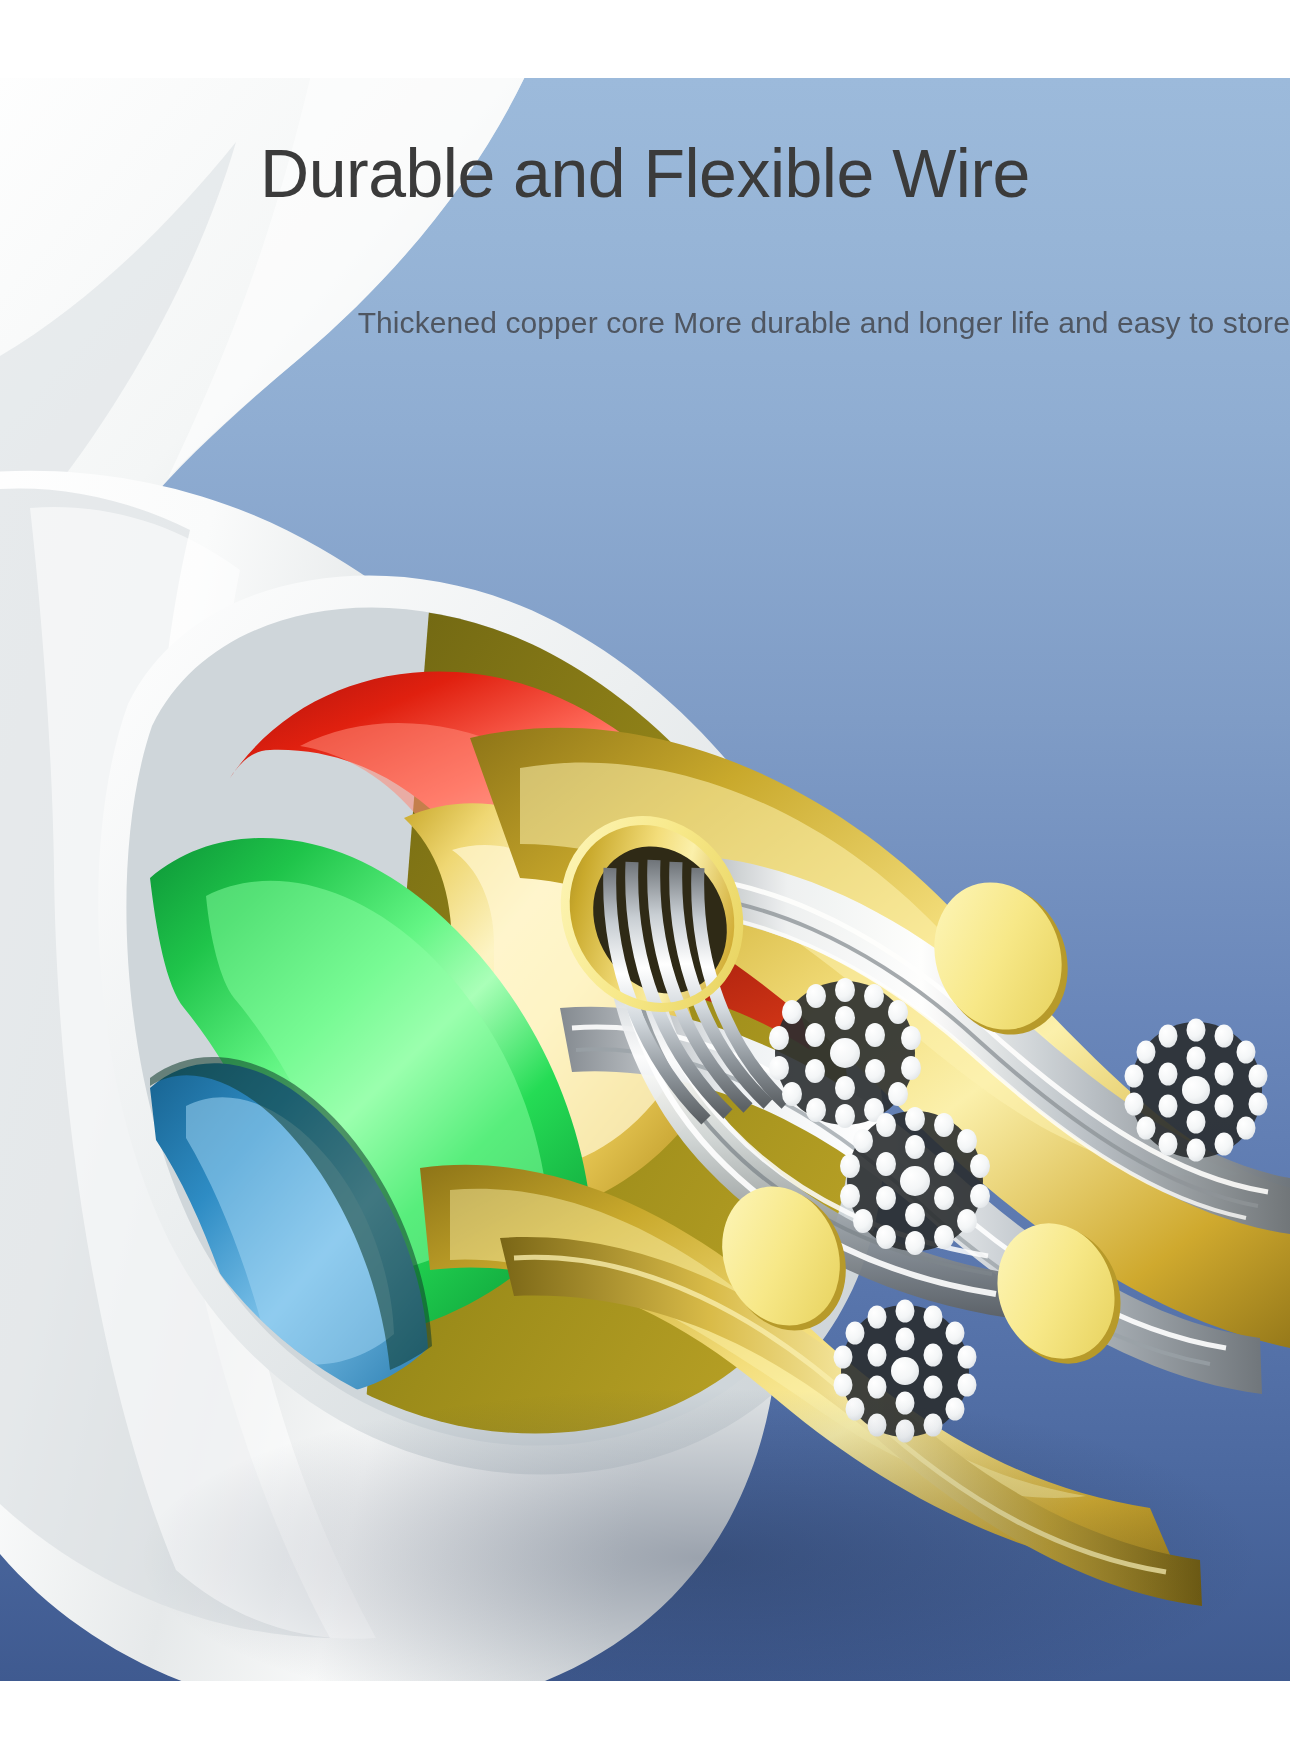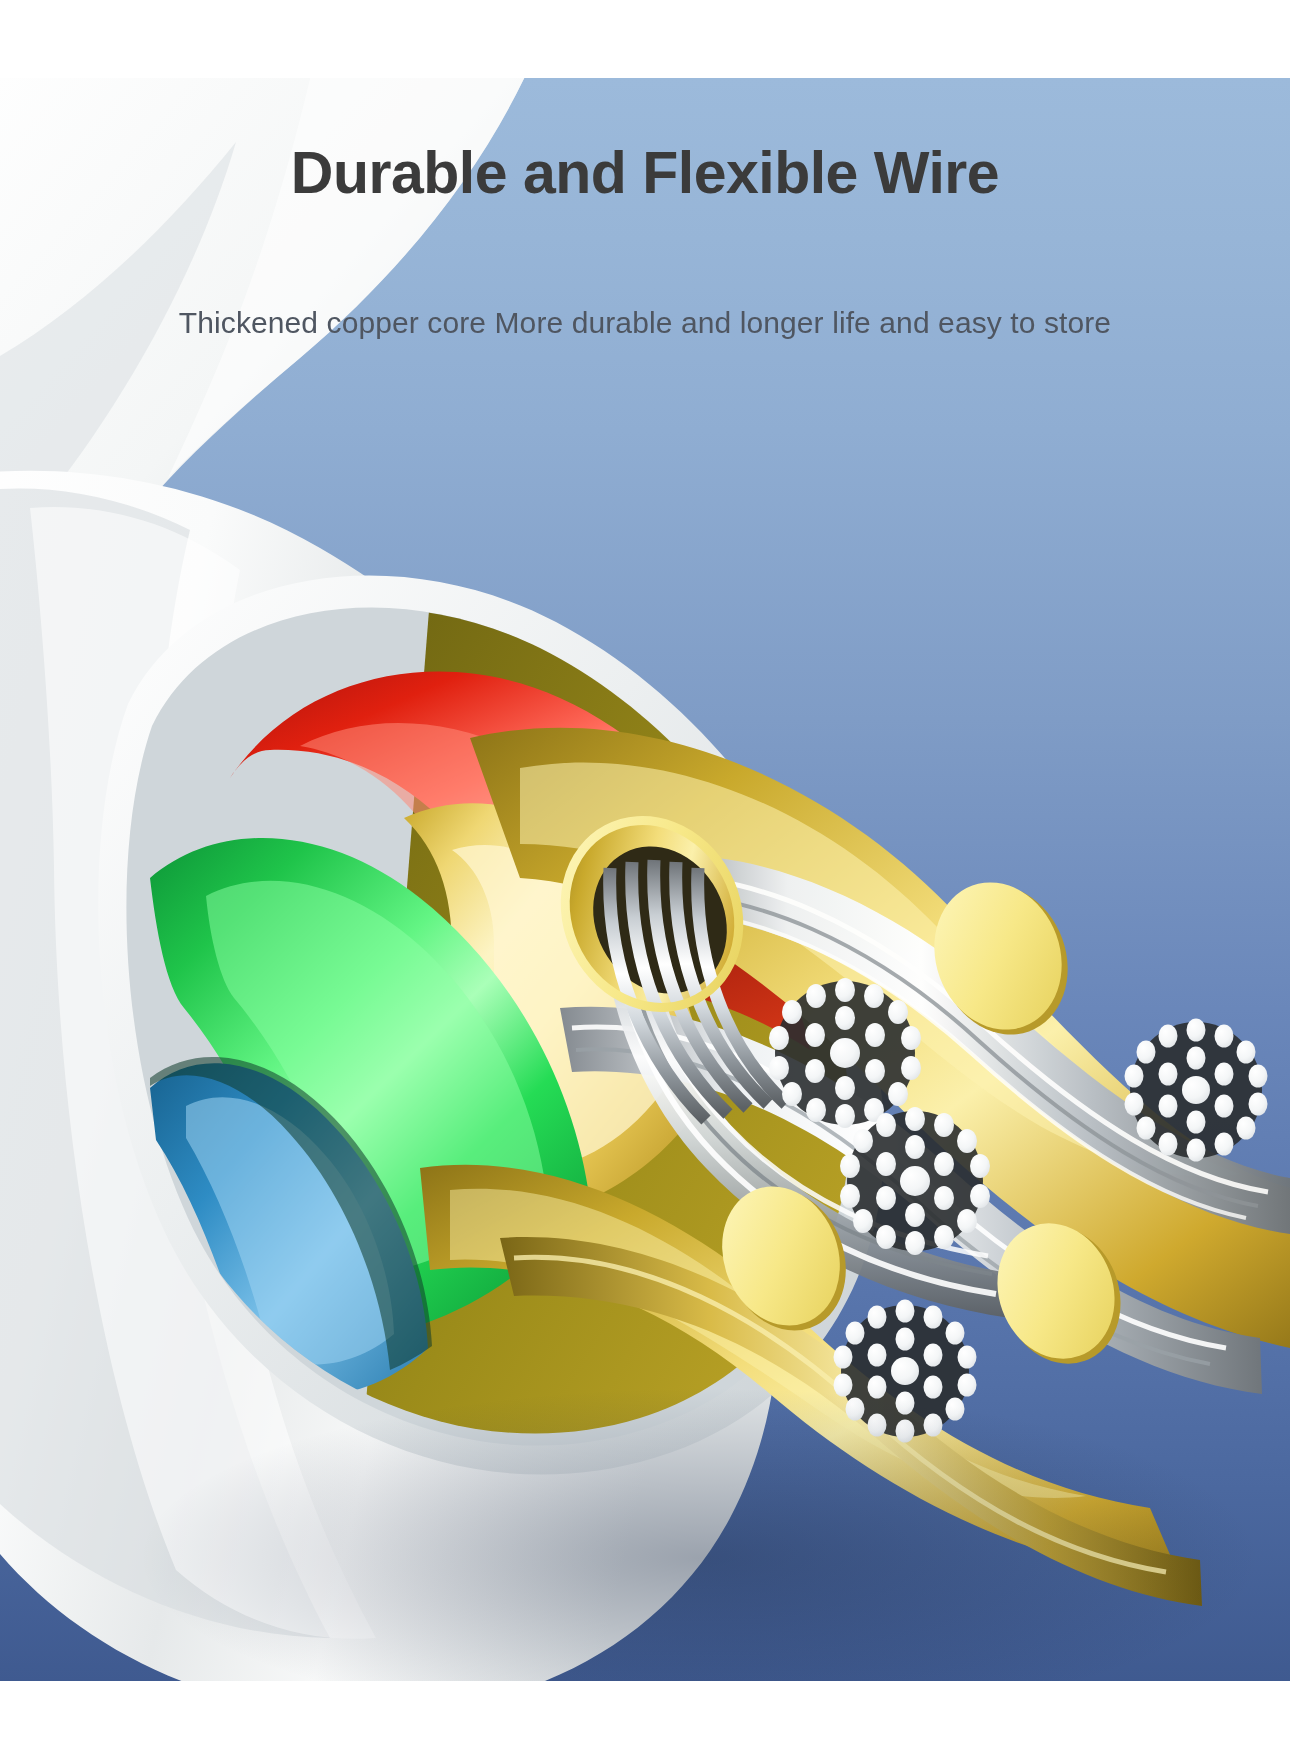--- a/index.html
+++ b/index.html
@@ -40,29 +40,29 @@
     position:absolute;left:0;top:78px;width:1290px;height:1603px;z-index:2;
     overflow:hidden;
   }
   .photo svg{display:block;width:1290px;height:1603px;}
 
   
   .headline{
     position:absolute;z-index:40;left:0;top:136px;width:1290px;
     text-align:center;
     color:#3b3b3b;
-    font-weight:700;
-    font-size:59px;
+    font-weight:400;
+    font-size:68px;
     line-height:75px;
     letter-spacing:-0.5px;
   }
   .headline .l2{display:block;}
   .subline{
     position:absolute;z-index:40;left:0;top:303px;width:1290px;
-    text-align:center;
+    text-align:right;
     color:#4f5661;
     font-weight:400;
     font-size:30px;
     line-height:40px;
     letter-spacing:0.1px;
   }
 </style>
 </head>
 <body>
 

